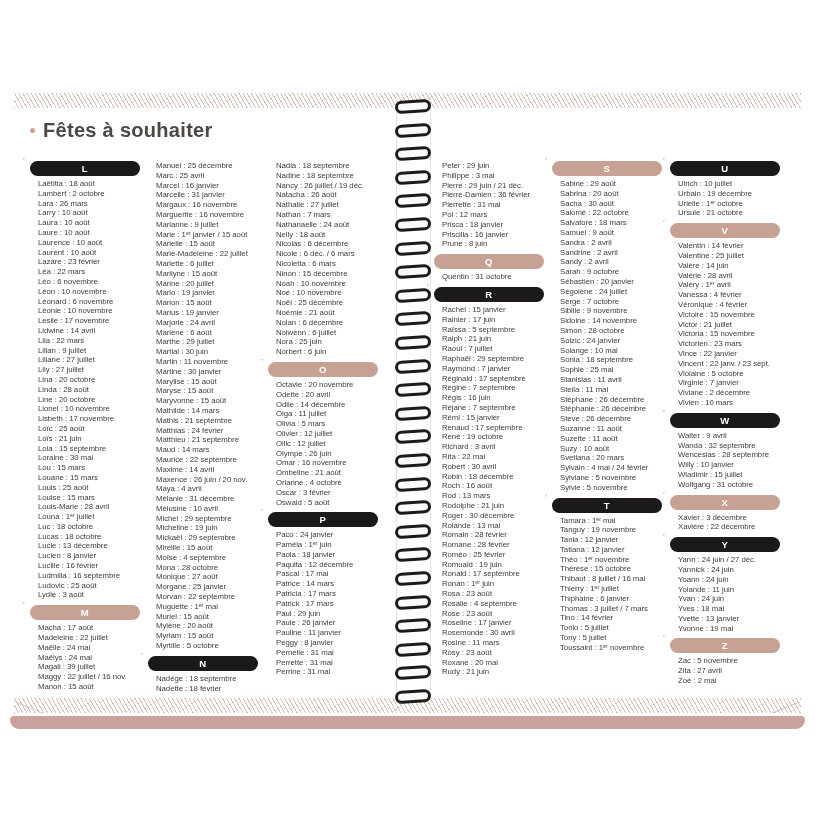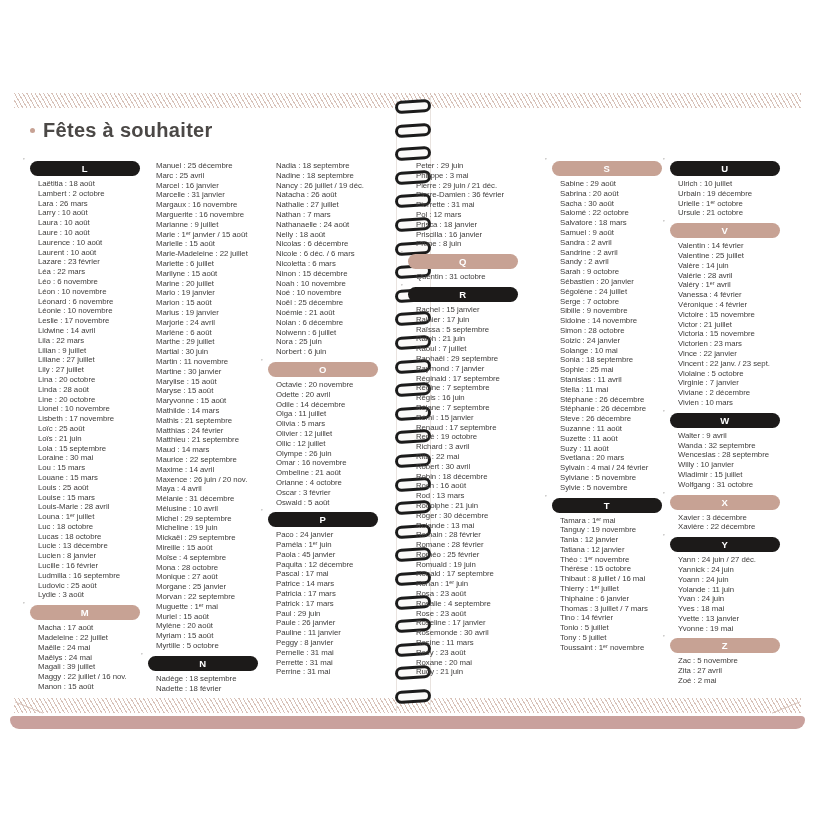--- a/index.html
+++ b/index.html
@@ -16,21 +16,21 @@
   .fold-right{right:14px;top:707px;transform:rotate(-22deg);}
   .gutterline{position:absolute;top:96px;height:616px;width:1px;background:#e9e3df;}
   .gl-left{left:396px;}
   .gl-right{left:430px;}
   .coil{position:absolute;left:395px;width:36px;height:13px;box-sizing:border-box;
         border:3.5px solid #1b1b1b;border-radius:7px;background:#fbfaf9;transform:rotate(-4deg);}
   .title-dot{position:absolute;left:30px;top:128px;width:5px;height:5px;border-radius:50%;background:#c7a294;}
   .page-title{position:absolute;left:43px;top:119px;font-size:20px;font-weight:bold;
               color:#4b4846;letter-spacing:0.3px;}
   .col{position:absolute;top:161px;width:110px;}
-  .c1{left:30px}.c2{left:148px}.c3{left:268px}.c4{left:408px}.c5{left:552px}.c6{left:670px}
+  .c1{left:30px}.c2{left:148px}.c3{left:268px}.c4{left:434px}.c5{left:552px}.c6{left:670px}
   .entry{font-size:7.8px;line-height:9.8px;color:#3f3d3c;padding-left:8px;
          white-space:nowrap;letter-spacing:-0.05px;}
   .pillwrap{position:relative;margin:5px 0 3px 0;}
   .pillwrap.first{margin-top:0;}
   .pill{height:15px;line-height:15px;border-radius:8px;text-align:center;color:#ffffff;
         font-size:9.5px;font-weight:bold;letter-spacing:0.6px;}
   .pill.black{background:#1c1a19;}
   .pill.rose{background:#c7a294;}
   .tick{position:absolute;left:-7px;top:-5px;font-size:8px;color:#8f8c8a;}
 </style>
@@ -233,21 +233,21 @@
         <div class="entry">Ombeline : 21 août</div>
         <div class="entry">Orianne : 4 octobre</div>
         <div class="entry">Oscar : 3 février</div>
         <div class="entry">Oswald : 5 août</div>
         <div class="pillwrap">
           <span class="tick">’</span>
           <div class="pill black">P</div>
         </div>
         <div class="entry">Paco : 24 janvier</div>
         <div class="entry">Paméla : 1ᵉʳ juin</div>
-        <div class="entry">Paola : 45 janvier</div>
+        <div class="entry">Paola : 18 janvier</div>
         <div class="entry">Paquita : 12 décembre</div>
         <div class="entry">Pascal : 17 mai</div>
         <div class="entry">Patrice : 14 mars</div>
         <div class="entry">Patricia : 17 mars</div>
         <div class="entry">Patrick : 17 mars</div>
         <div class="entry">Paul : 29 juin</div>
         <div class="entry">Paule : 26 janvier</div>
         <div class="entry">Pauline : 11 janvier</div>
         <div class="entry">Peggy : 8 janvier</div>
         <div class="entry">Pernelle : 31 mai</div>
@@ -337,21 +337,21 @@
         <div class="entry">Solange : 10 mai</div>
         <div class="entry">Sonia : 18 septembre</div>
         <div class="entry">Sophie : 25 mai</div>
         <div class="entry">Stanislas : 11 avril</div>
         <div class="entry">Stella : 11 mai</div>
         <div class="entry">Stéphane : 26 décembre</div>
         <div class="entry">Stéphanie : 26 décembre</div>
         <div class="entry">Steve : 26 décembre</div>
         <div class="entry">Suzanne : 11 août</div>
         <div class="entry">Suzette : 11 août</div>
-        <div class="entry">Suzy : 11 août</div>
+        <div class="entry">Suzy : 10 août</div>
         <div class="entry">Svetlana : 20 mars</div>
         <div class="entry">Sylvain : 4 mai / 24 février</div>
         <div class="entry">Sylviane : 5 novembre</div>
         <div class="entry">Sylvie : 5 novembre</div>
         <div class="pillwrap">
           <span class="tick">’</span>
           <div class="pill black">T</div>
         </div>
         <div class="entry">Tamara : 1ᵉʳ mai</div>
         <div class="entry">Tanguy : 19 novembre</div>

